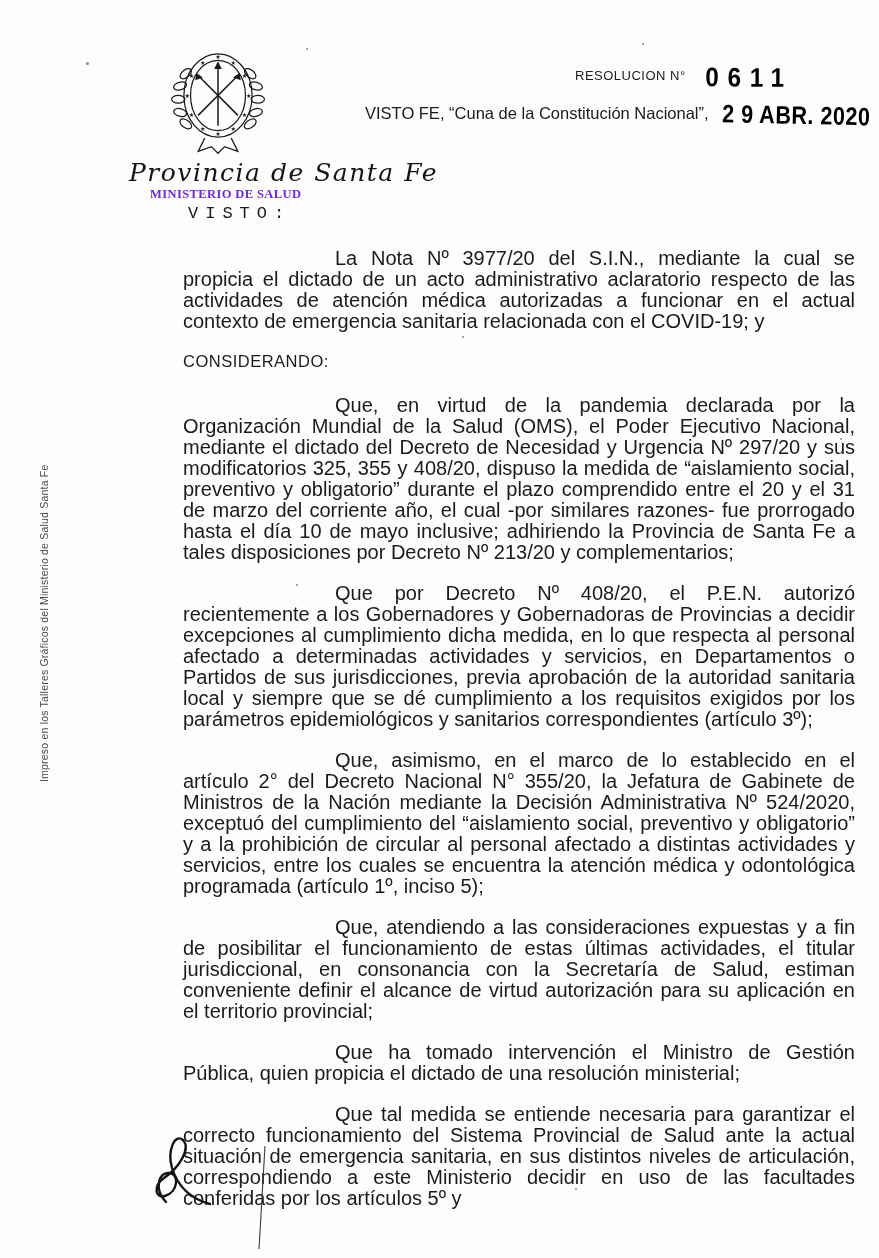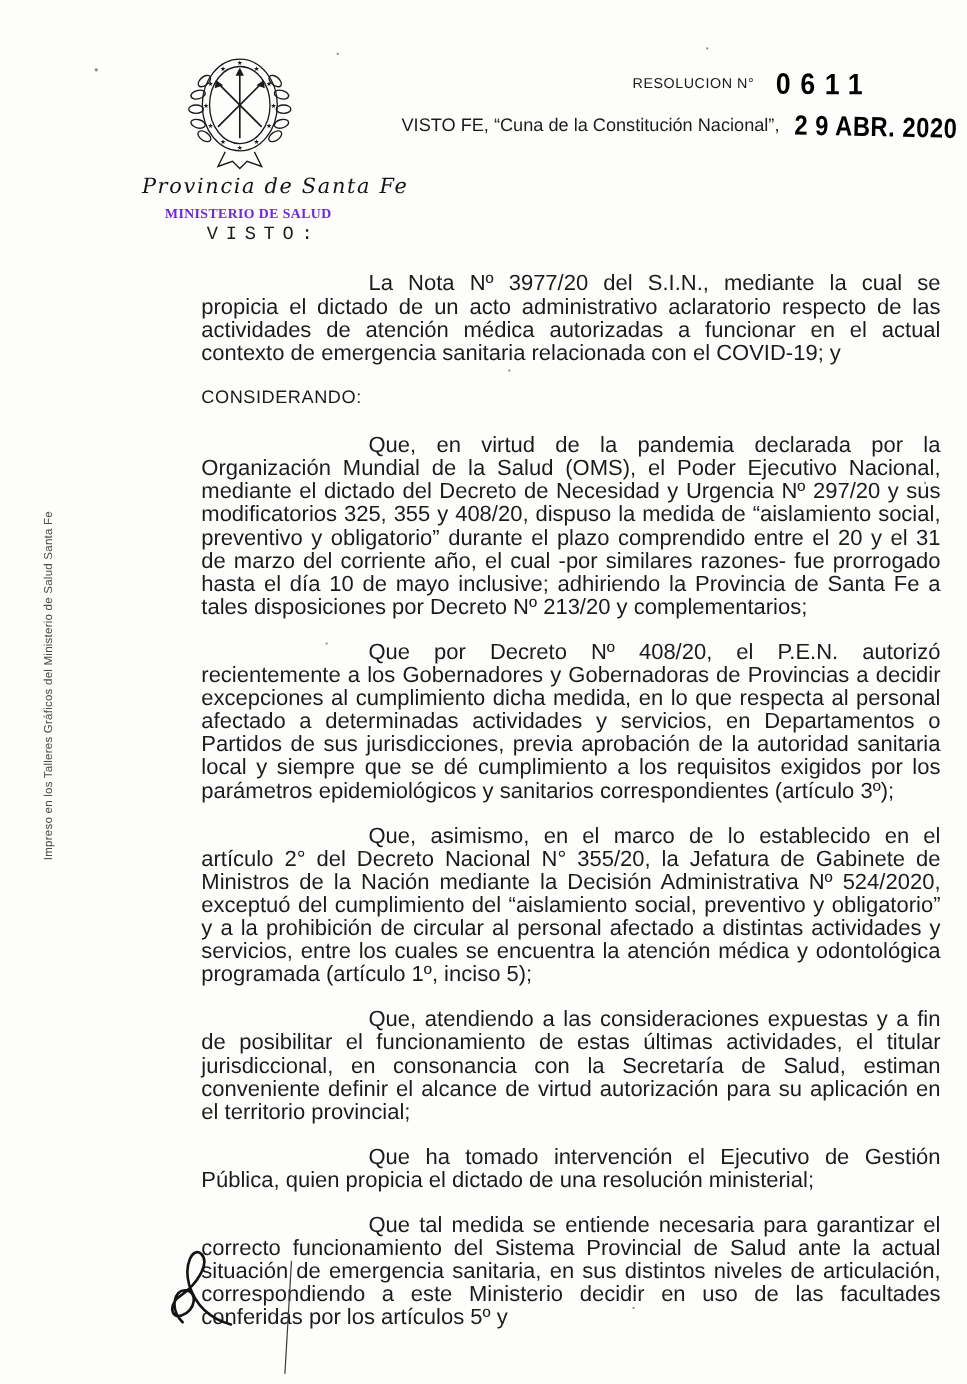--- a/index.html
+++ b/index.html
@@ -25,21 +25,21 @@
   }
   .city-line { position: absolute; left: 365px; top: 103px; white-space: nowrap; font-size: 16.5px; }
   .stamp-date {
     display: inline-block; margin-left: 6px; vertical-align: -4px;
     font-weight: 700; font-size: 22.5px; letter-spacing: 0.5px;
     color: #000; transform: rotate(1.2deg) scale(0.96, 1.12);
   }
   .province-script {
     position: absolute; left: 129px; top: 158px;
     font-family: "DejaVu Serif", serif; font-style: italic;
-    font-size: 19px; letter-spacing: 1.5px; color: #141414;
+    font-size: 25px; letter-spacing: 1.5px; color: #141414;
   }
   .ministry {
     position: absolute; left: 150px; top: 187px;
     font-family: "Liberation Serif", serif; font-weight: 700;
     font-size: 12.5px; letter-spacing: 0.4px; color: #6d28d9;
   }
 
   
   .printer-note {
     position: absolute; left: 38px; top: 500px; height: 282px;
@@ -138,21 +138,21 @@
   <div class="printer-note">Impreso en los Talleres Gráficos del Ministerio de Salud Santa Fe</div>
 
   <div class="doc-column">
     <div class="visto-label">VISTO:</div>
     <p>La Nota Nº 3977/20 del S.I.N., mediante la cual se propicia el dictado de un acto administrativo aclaratorio respecto de las actividades de atención médica autorizadas a funcionar en el actual contexto de emergencia sanitaria relacionada con el COVID-19; y</p>
     <div class="considerando-label">CONSIDERANDO:</div>
     <p>Que, en virtud de la pandemia declarada por la Organización Mundial de la Salud (OMS), el Poder Ejecutivo Nacional, mediante el dictado del Decreto de Necesidad y Urgencia Nº 297/20 y sus modificatorios 325, 355 y 408/20, dispuso la medida de “aislamiento social, preventivo y obligatorio” durante el plazo comprendido entre el 20 y el 31 de marzo del corriente año, el cual -por similares razones- fue prorrogado hasta el día 10 de mayo inclusive; adhiriendo la Provincia de Santa Fe a tales disposiciones por Decreto Nº 213/20 y complementarios;</p>
     <p>Que por Decreto Nº 408/20, el P.E.N. autorizó recientemente a los Gobernadores y Gobernadoras de Provincias a decidir excepciones al cumplimiento dicha medida, en lo que respecta al personal afectado a determinadas actividades y servicios, en Departamentos o Partidos de sus jurisdicciones, previa aprobación de la autoridad sanitaria local y siempre que se dé cumplimiento a los requisitos exigidos por los parámetros epidemiológicos y sanitarios correspondientes (artículo 3º);</p>
     <p>Que, asimismo, en el marco de lo establecido en el artículo 2° del Decreto Nacional N° 355/20, la Jefatura de Gabinete de Ministros de la Nación mediante la Decisión Administrativa Nº 524/2020, exceptuó del cumplimiento del “aislamiento social, preventivo y obligatorio” y a la prohibición de circular al personal afectado a distintas actividades y servicios, entre los cuales se encuentra la atención médica y odontológica programada (artículo 1º, inciso 5);</p>
     <p>Que, atendiendo a las consideraciones expuestas y a fin de posibilitar el funcionamiento de estas últimas actividades, el titular jurisdiccional, en consonancia con la Secretaría de Salud, estiman conveniente definir el alcance de virtud autorización para su aplicación en el territorio provincial;</p>
-    <p>Que ha tomado intervención el Ejecutivo de Gestión Pública, quien propicia el dictado de una resolución ministerial;</p>
+    <p>Que ha tomado intervención el Ministro de Gestión Pública, quien propicia el dictado de una resolución ministerial;</p>
     <p>Que tal medida se entiende necesaria para garantizar el correcto funcionamiento del Sistema Provincial de Salud ante la actual situación de emergencia sanitaria, en sus distintos niveles de articulación, correspondiendo a este Ministerio decidir en uso de las facultades conferidas por los artículos 5º y</p>
   </div>
 
   <div class="signature">
     <svg width="104" height="100" viewBox="0 0 104 100">
       <path d="M 16,66 C 4,54 8,36 19,37 C 30,38 28,56 15,60 C 5,63 3,50 14,42 C 30,31 41,12 33,4 C 25,-3 17,14 22,32 C 27,48 38,62 60,68" fill="none" stroke="#141414" stroke-width="2.4" stroke-linecap="round"></path>
     </svg>
   </div>
 
   <div class="crease-line">

